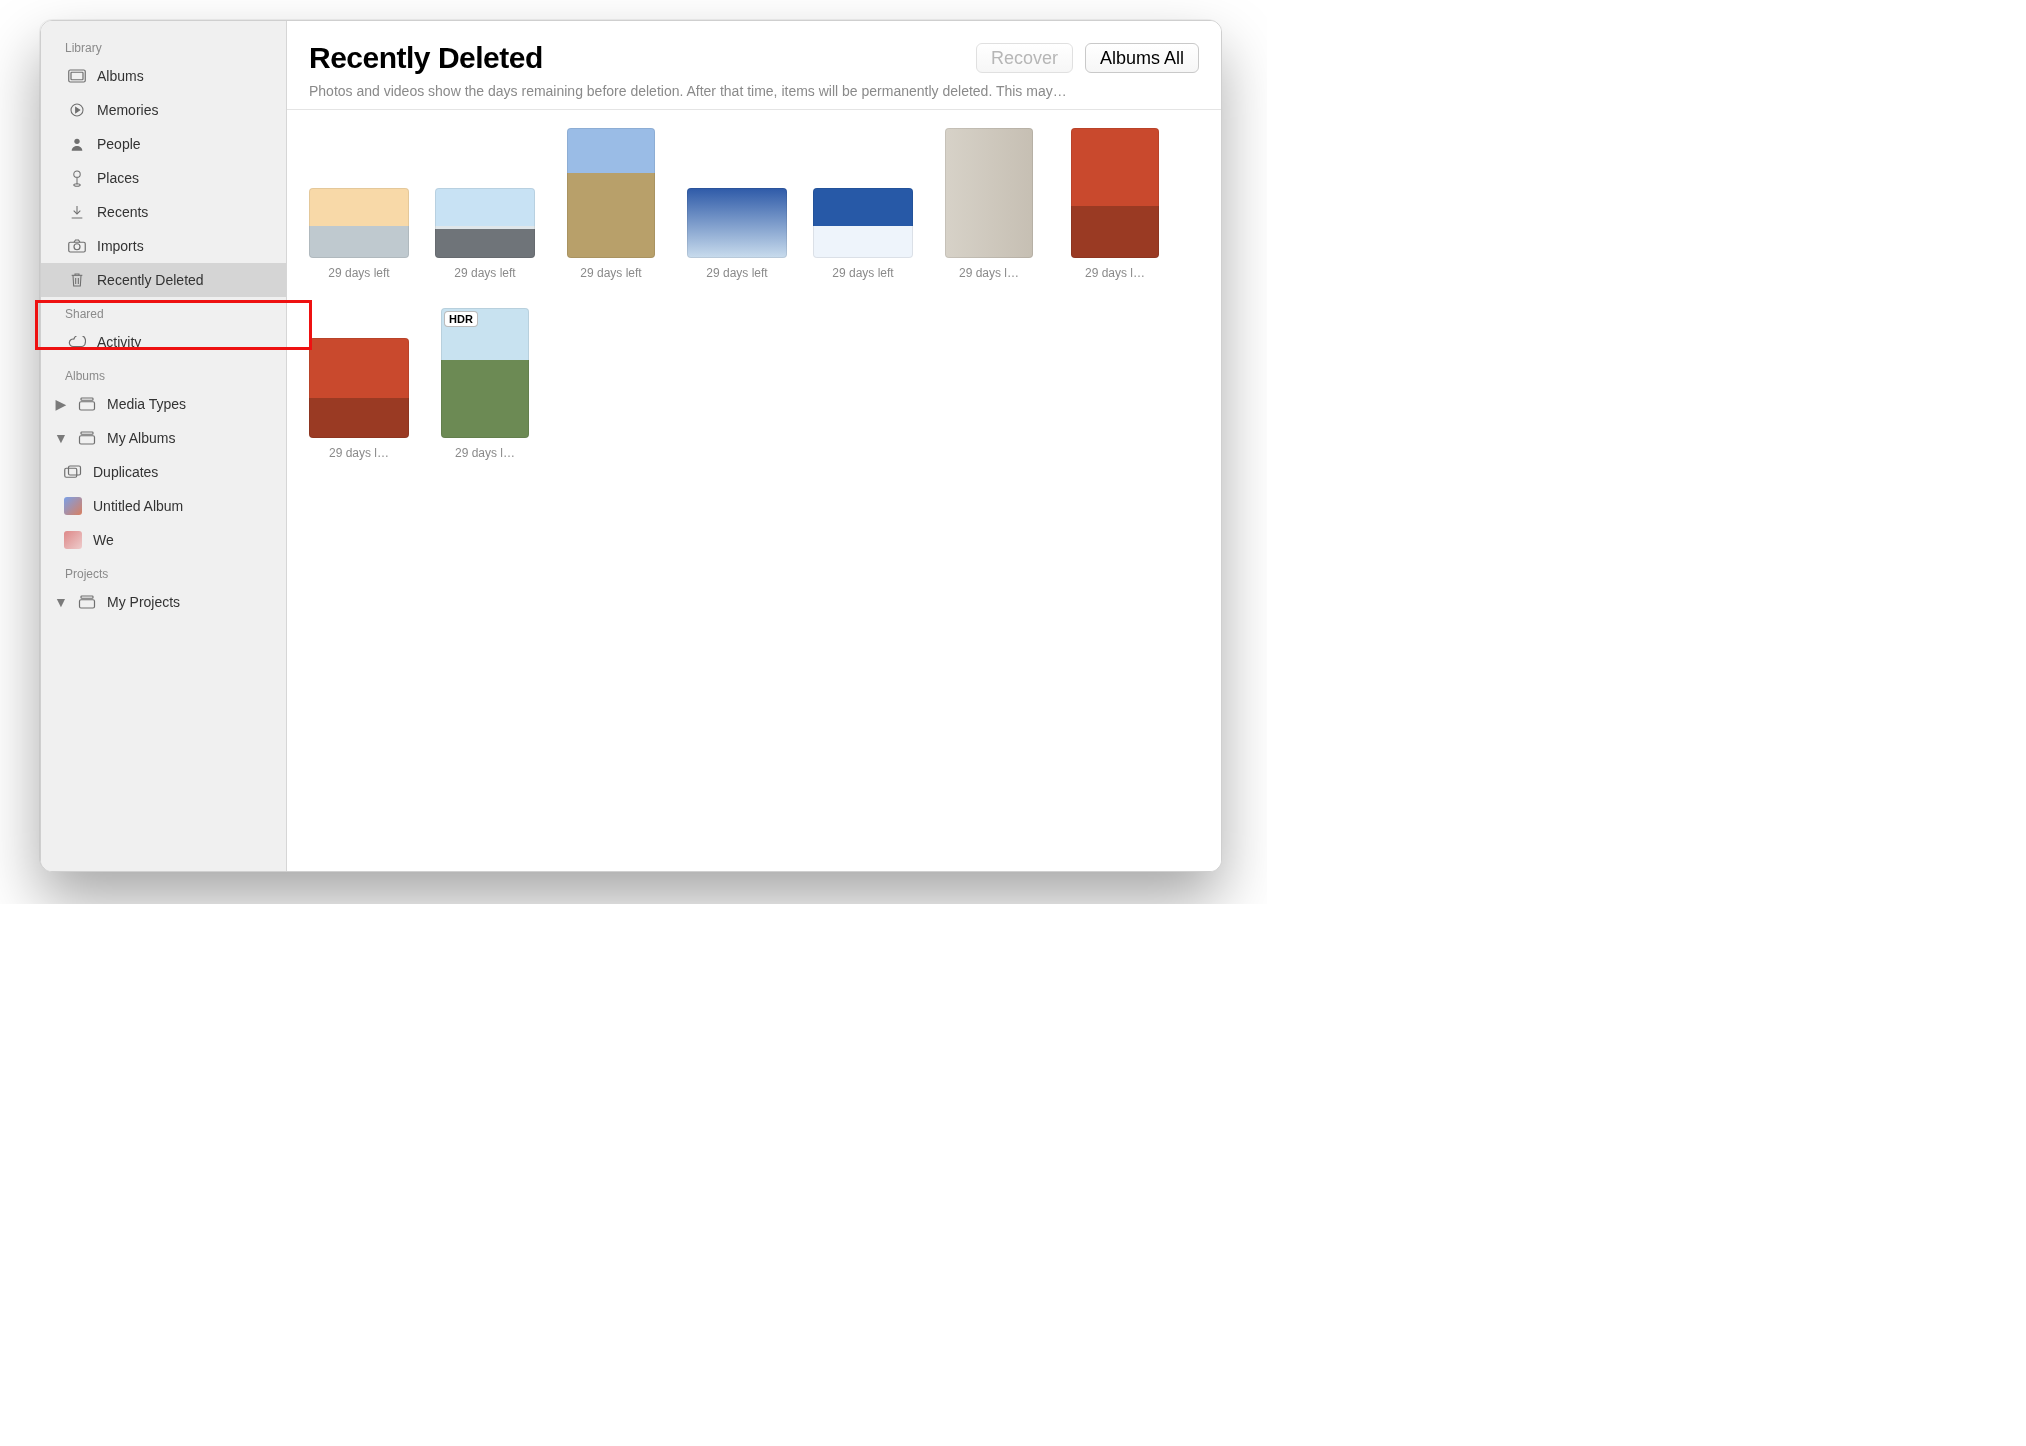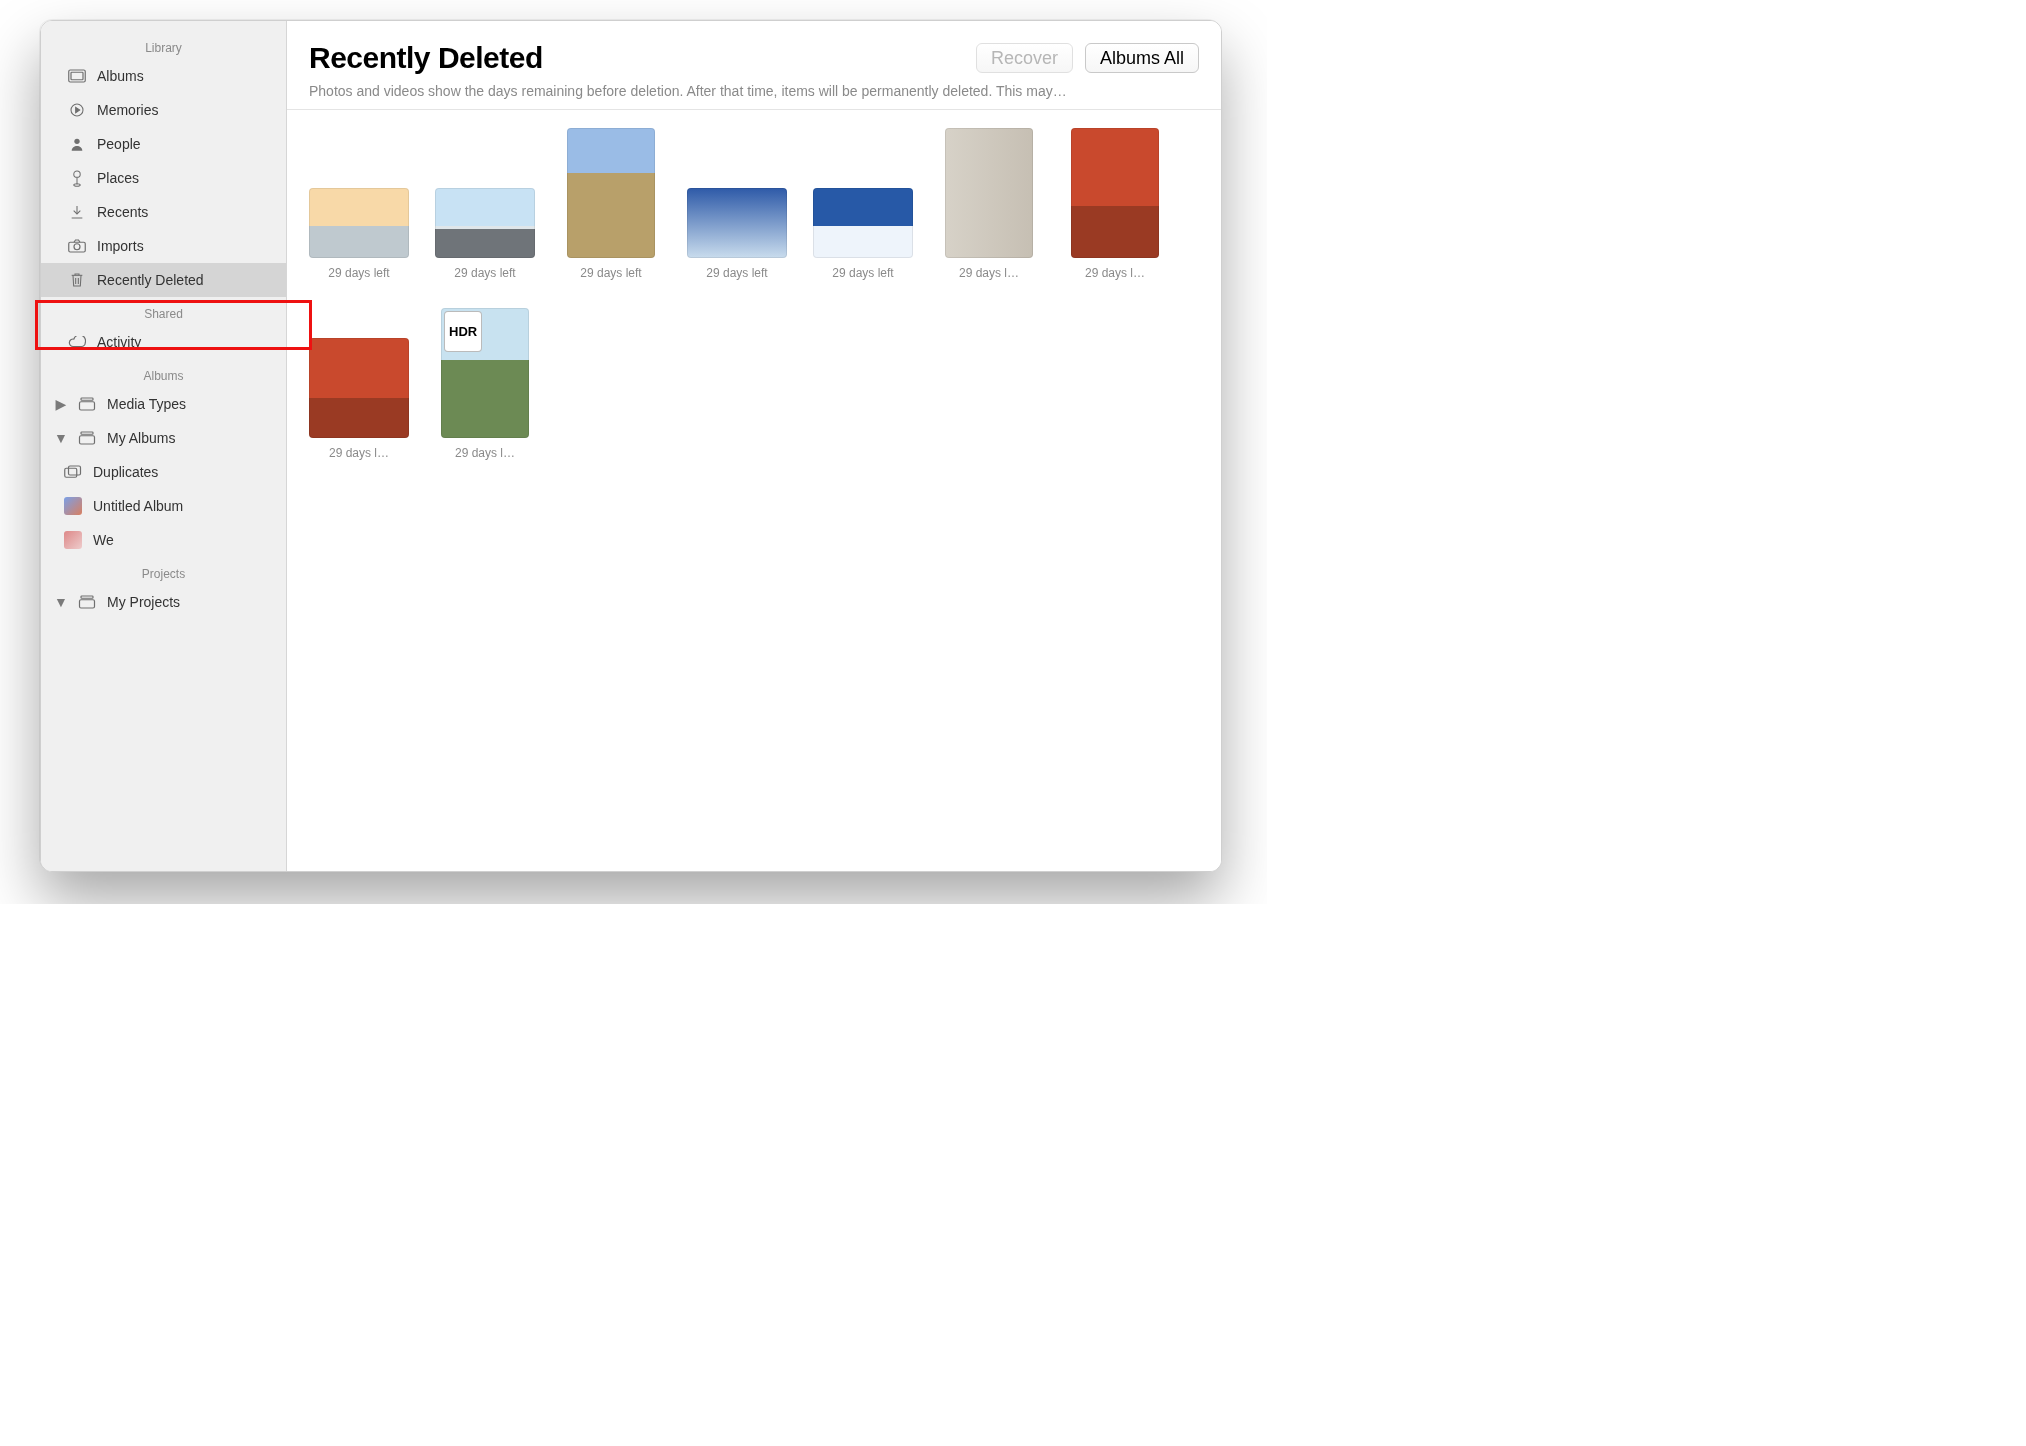--- a/index.html
+++ b/index.html
@@ -16,42 +16,42 @@
 .miniicon{width:18px;height:14px;border:1.5px solid #7a7a7a;border-radius:2px;position:relative;}
 .miniicon.s{width:12px;height:10px;}
 .slider{width:70px;height:4px;border-radius:2px;background:linear-gradient(to right,#2f7bf6 0 40%,#c9c9c9 40% 100%);position:relative;}
 .slider .knob{position:absolute;top:-5px;left:calc(40% - 7px);width:14px;height:14px;border-radius:50%;background:#fff;border:1px solid #bdbdbd;box-shadow:0 1px 1px rgba(0,0,0,.2);}
 .wtitle{position:absolute;left:0;right:0;text-align:center;font-size:14px;color:#3a3a3a;pointer-events:none;}
 .search{margin-left:auto;width:200px;height:24px;background:#fff;border:1px solid #cfcfcf;border-radius:5px;display:flex;align-items:center;padding:0 6px;gap:6px;color:#8a8a8a;}
 .search svg{flex:none}
 .search span{font-size:13px;}
 .body{flex:1;display:flex;min-height:0;}
 .sidebar{width:245px;background:#f0f0f0;border-right:1px solid #d6d6d6;padding:10px 0 10px 0;font-size:14px;color:#333;overflow:auto;}
-.section-label{font-size:12px;color:#8a8a8a;padding:10px 30px 4px;text-align:center;}
+.section-label{font-size:12px;color:#8a8a8a;padding:10px 24px 4px;}
 .item{display:flex;align-items:center;gap:10px;padding:5px 10px 5px 26px;cursor:default;min-height:24px;}
 .item .ic{width:20px;display:flex;justify-content:center;color:#6f6f6f;}
 .item .lab{flex:1;white-space:nowrap;overflow:hidden;text-overflow:ellipsis;}
 .item.selected{background:#d5d5d5;}
 .disclose{width:12px;display:inline-flex;justify-content:center;color:#7a7a7a;}
 .item.top{padding-left:14px;}
 .item.nested{padding-left:22px;}
 .albumthumb{width:18px;height:18px;border-radius:3px;background:linear-gradient(135deg,#7aa0e8,#d97f60);}
 .content{flex:1;display:flex;flex-direction:column;background:#fff;min-width:0;}
 .header{display:flex;align-items:center;padding:20px 22px 8px;gap:12px;}
 .header h1{font-size:30px;font-weight:800;margin:0;flex:1;letter-spacing:-.5px;}
 .btn{height:28px;padding:0 14px;border-radius:6px;border:1px solid #c9c9c9;background:linear-gradient(#ffffff,#f6f6f6);font-size:18px;display:flex;align-items:center;cursor:default;}
 .btn.disabled{color:#b6b6b6;border-color:#e0e0e0;}
 .subtext{padding:0 22px 10px;color:#8a8a8a;font-size:14px;border-bottom:1px solid #e4e4e4;white-space:nowrap;overflow:hidden;text-overflow:ellipsis;}
 .grid{padding:16px 22px;display:flex;flex-wrap:wrap;gap:26px 26px;align-content:flex-start;overflow:auto;}
 .tile{width:100px;display:flex;flex-direction:column;align-items:center;gap:8px;}
 .thumb{width:100px;border-radius:4px;position:relative;box-shadow:0 0 0 1px rgba(0,0,0,.08) inset;}
 .thumb.land{height:70px;}
 .thumb.port{height:130px;width:88px;}
 .thumb.sq{height:100px;}
-.badge{position:absolute;top:4px;left:4px;background:#fff;color:#000;font-size:13px;font-weight:700;padding:12px 4px;border-radius:3px;box-shadow:0 0 0 1px #bbb;text-align:right;}
+.badge{position:absolute;top:4px;left:4px;background:#fff;color:#000;font-size:11px;font-weight:700;padding:1px 4px;border-radius:3px;box-shadow:0 0 0 1px #bbb;text-align:right;}
 .cap{font-size:12px;color:#8a8a8a;max-width:100px;white-space:nowrap;overflow:hidden;text-overflow:ellipsis;text-align:center;}
 
 .sunset{background:linear-gradient(#f8d9a8 0 55%,#bfc9cf 55% 100%);}
 .mountain{background:linear-gradient(#c8e2f4 0 55%,#dfe6ea 55% 58%,#6f7479 58% 100%);}
 .vineyard{background:linear-gradient(#9abce6 0 35%,#b8a06a 35% 100%);}
 .sky1{background:linear-gradient(#2e5aa8,#c9dced);}
 .sky2{background:linear-gradient(#2759a7 0 55%,#eef4fb 55% 100%);}
 .wall{background:linear-gradient(90deg,#d7d2c8,#c6bfb3);}
 .cafe{background:linear-gradient(#c9492d 0 60%,#9a3a23 60% 100%);}
 .palm{background:linear-gradient(#c8e2f0 0 40%,#6c8a54 40% 100%);}

